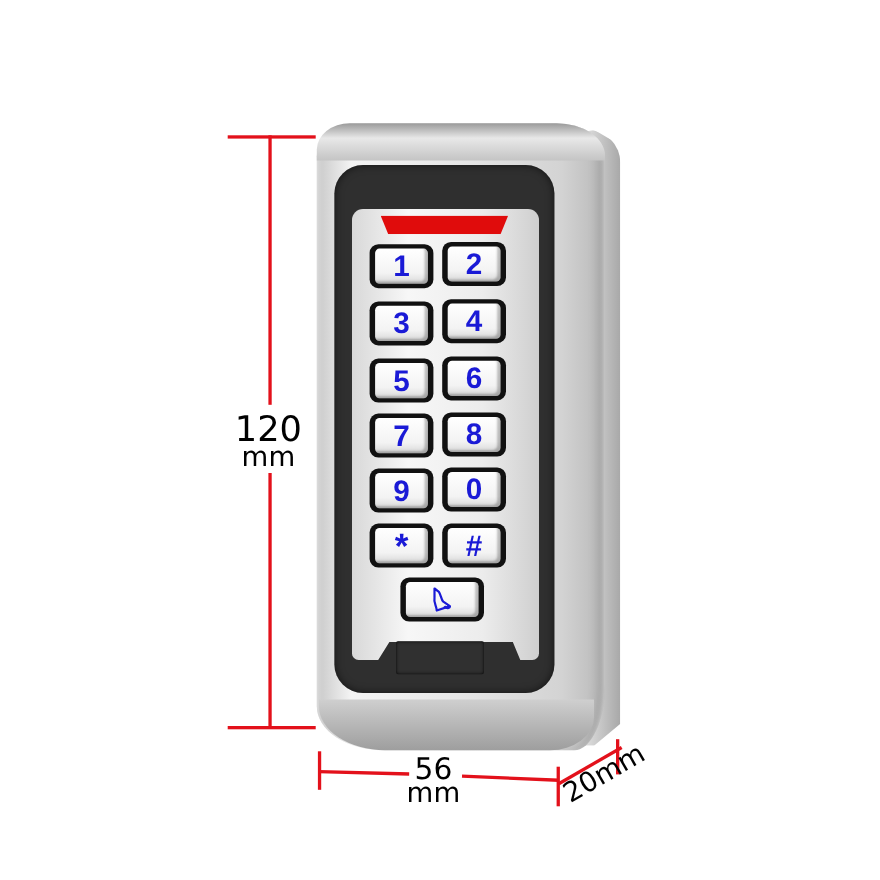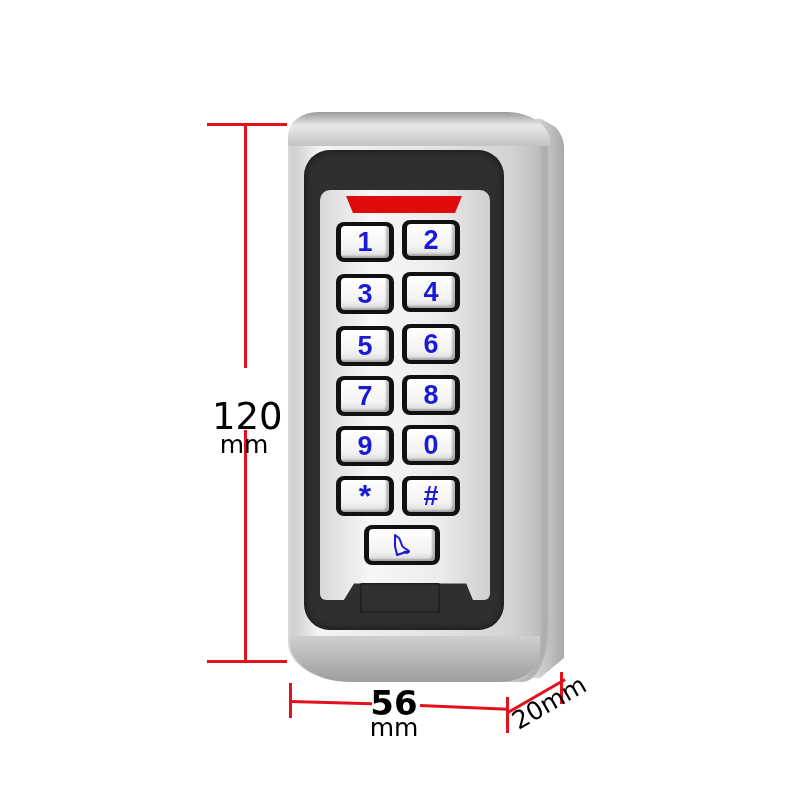--- a/index.html
+++ b/index.html
@@ -67,21 +67,21 @@
   .dim-text { position: absolute; color: #000; font-family: "DejaVu Sans", sans-serif; text-align: center; line-height: 1; }
 </style>
 </head>
 <body>
 
 <div class="redline" style="left:207px; top:123px; width:80px; height:3px;"></div>
 <div class="redline" style="left:244px; top:123px; width:3px; height:245px;"></div>
 <div class="redline" style="left:244px; top:430px; width:3px; height:232px;"></div>
 <div class="redline" style="left:207px; top:660px; width:80px; height:3px;"></div>
 <div class="dim-text" style="left:212px; top:374px; width:64px;">
-  <div style="font-size:37px;margin-top:24px;">120</div>
+  <div style="font-size:32px;">120</div>
   <div style="font-size:25px; margin-top:-3px;">mm</div>
 </div>
 
 <div class="side"></div>
 <div class="front"></div>
 <div class="front-top"></div>
 <div class="front-bottom"></div>
 <div class="bezel"></div>
 <div class="plate"></div>
 <div class="led"></div>
@@ -130,19 +130,19 @@
     </svg>
   </div>
 </div>
 <div class="reader"></div>
 
 <div class="redline" style="left:289px; top:683px; width:3px; height:35px;"></div>
 <div class="redline" style="left:290px; top:700px; width:82px; height:3px; transform:rotate(1.5deg); transform-origin:left center;"></div>
 <div class="redline" style="left:420px; top:704px; width:88px; height:3px; transform:rotate(2.5deg); transform-origin:left center;"></div>
 <div class="redline" style="left:506px; top:697px; width:3px; height:36px;"></div>
 <div class="dim-text" style="left:364px; top:686px; width:60px;">
-  <div style="font-size:34px;font-weight:bold;">56</div>
+  <div style="font-size:27px;">56</div>
   <div style="font-size:25px; margin-top:-5px;">mm</div>
 </div>
 
 <div class="redline" style="left:508px; top:711px; width:66px; height:3px; transform:rotate(-30deg); transform-origin:left center;"></div>
 <div class="redline" style="left:560px; top:672px; width:3px; height:32px;"></div>
 <div class="dim-text" style="left:508px; top:712px; font-size:25px; transform:rotate(-30deg); transform-origin:left top; white-space:nowrap;">20mm</div>
 
 </body></html>

